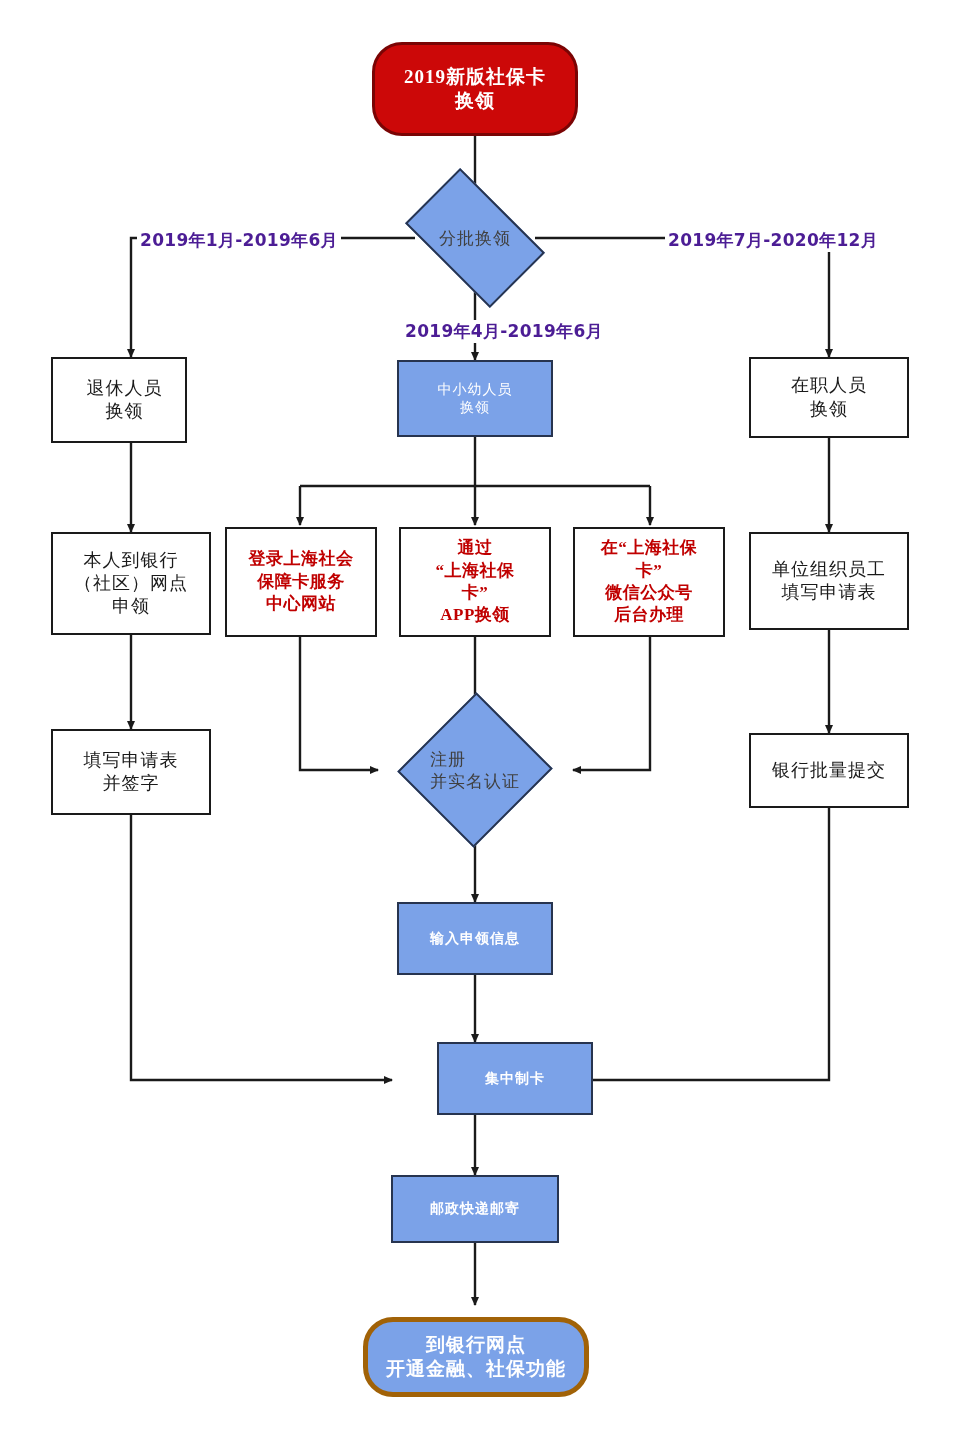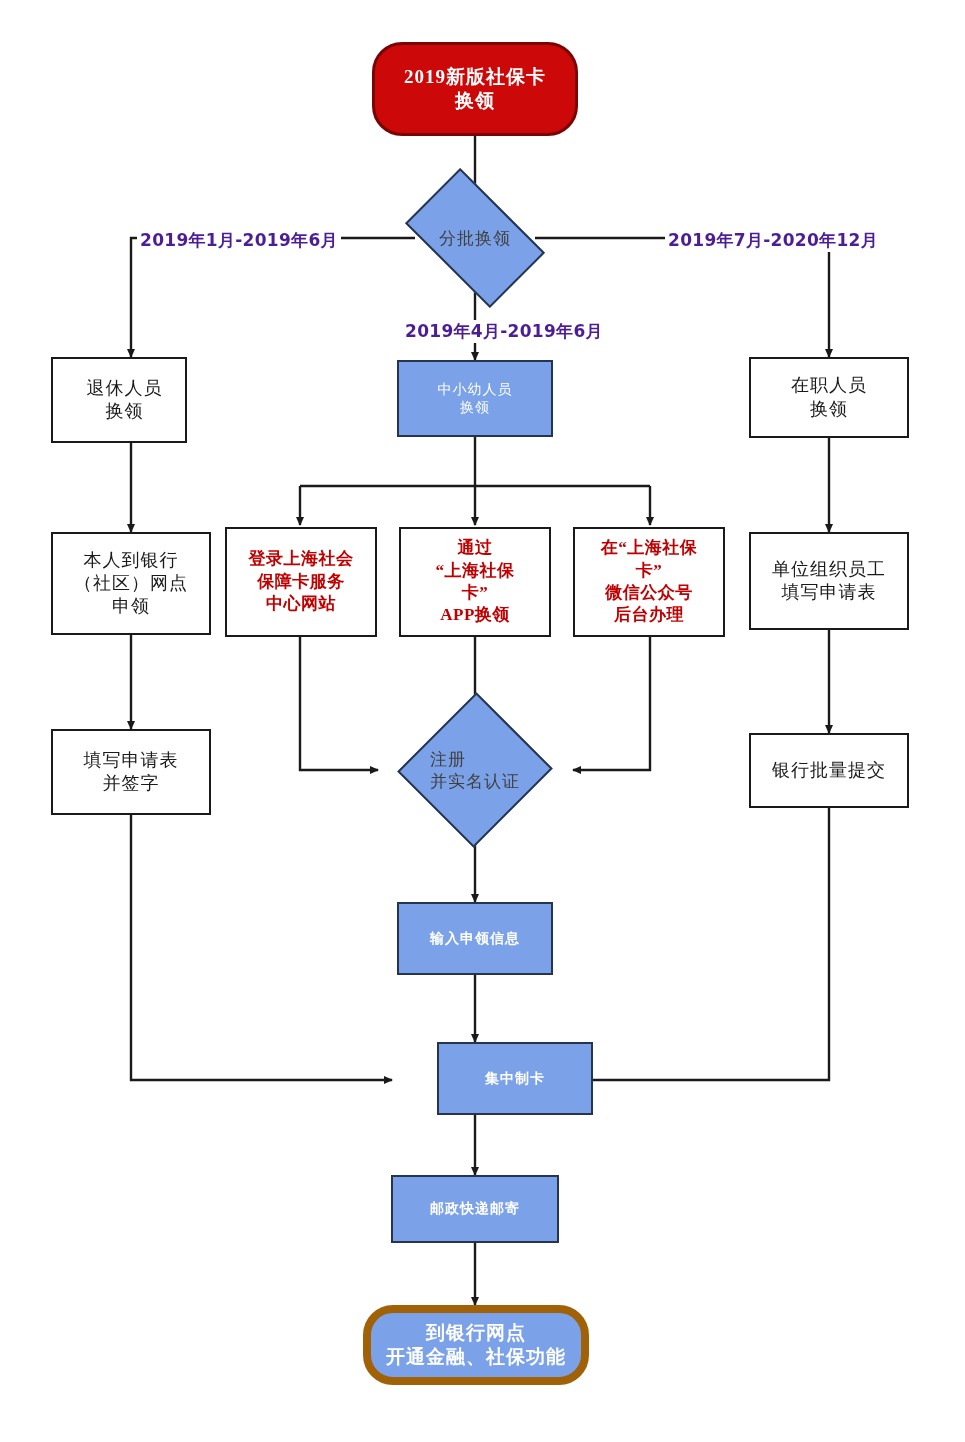--- a/index.html
+++ b/index.html
@@ -20,21 +20,21 @@
 
   
   .box-red-text{background:#ffffff;border:2px solid #1a1a1a;}
   .box-red-text .label{color:#c00000;font-size:17px;font-weight:bold;line-height:1.32;letter-spacing:0.5px;}
 
   
   .term-red{background:#cc0808;border:3px solid #7a0404;border-radius:30px;}
   .term-red .label{color:#ffffff;font-size:19px;font-weight:bold;letter-spacing:1px;}
 
   
-  .term-blue{background:#7ba2e8;border:8px solid #a16207;border-radius:30px;}
+  .term-blue{background:#7ba2e8;border:5px solid #a16207;border-radius:30px;margin-top:12px;}
   .term-blue .label{color:#ffffff;font-size:19px;font-weight:bold;letter-spacing:1px;}
 
   
   .diamond{position:absolute;display:flex;align-items:center;justify-content:center;}
   .diamond .dshape{position:absolute;left:0;top:0;width:100%;height:100%;
      background:#7ba2e8;border:2px solid #27344f;
      transform:rotate(45deg);box-sizing:border-box;}
   .diamond .label{position:relative;z-index:2;color:#404040;font-size:17px;line-height:1.3;
      white-space:pre-line;text-align:left;letter-spacing:1px;}
 

